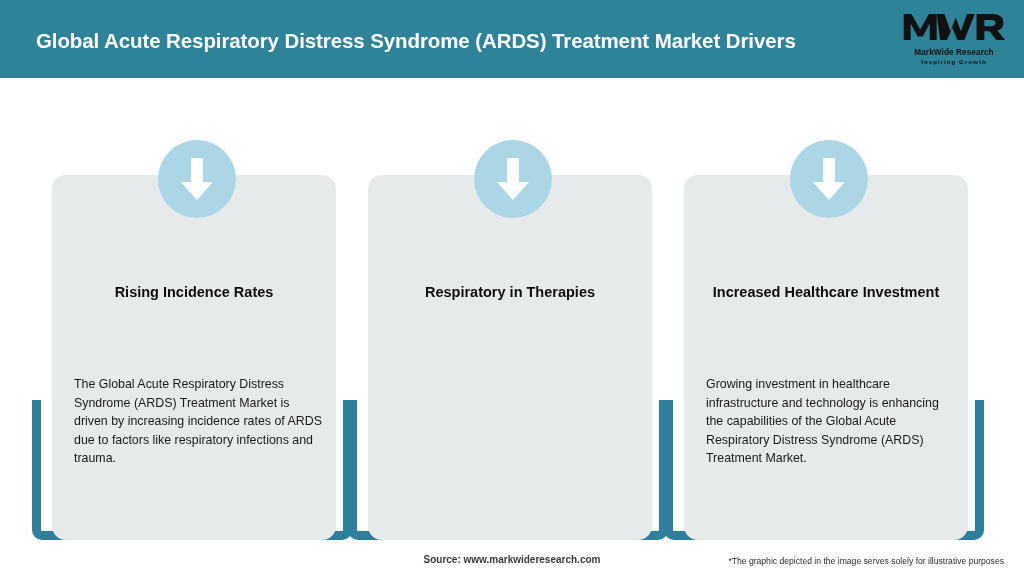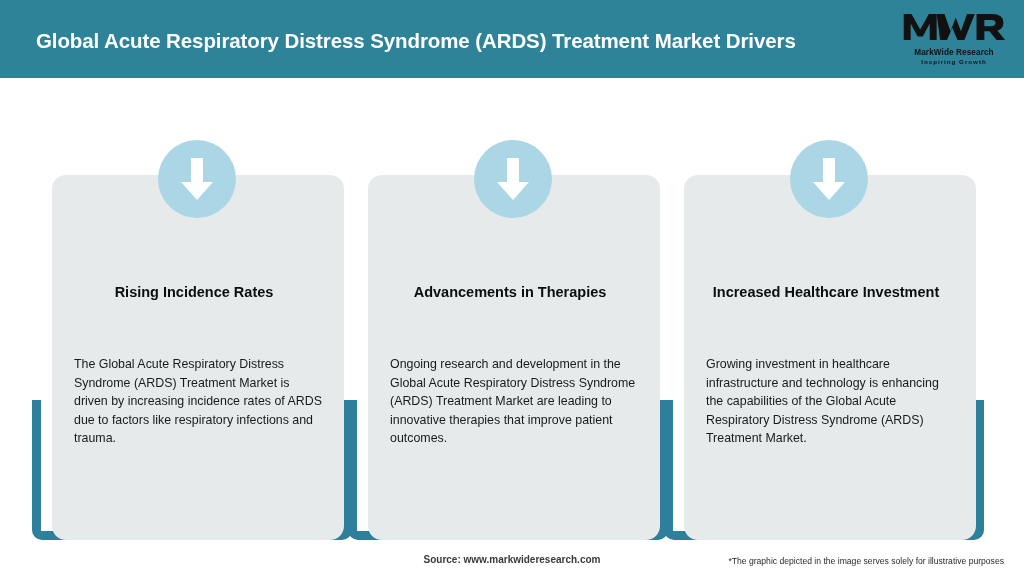--- a/index.html
+++ b/index.html
@@ -99,21 +99,20 @@
   }
 
   .card {
     position: absolute;
     left: 0;
     top: 35px;
     width: 284px;
     height: 365px;
     background: #E6EAEB;
     border-radius: 14px;
-    padding-left: 8px;
   }
 
   .card-icon-circle {
     position: absolute;
     left: 50%;
     top: 0px;
     width: 78px;
     height: 78px;
     margin-left: -39px;
     border-radius: 50%;
@@ -135,21 +134,21 @@
     text-align: center;
     font-size: 14.5px;
     font-weight: bold;
     color: #0d0d0d;
     line-height: 22px;
   }
 
   .card-body {
     position: absolute;
     left: 22px;
-    top: 180px;
+    top: 200px;
     width: 250px;
     font-size: 12.4px;
     color: #1a1a1a;
     line-height: 18.6px;
   }
 
   
   #footer-source {
     position: absolute;
     left: 0;
@@ -199,22 +198,21 @@
     <div class="card-icon-circle">
       <svg width="38" height="46" viewBox="0 0 38 46" xmlns="http://www.w3.org/2000/svg">
         <polygon fill="#FFFFFF" points="13,2 25,2 25,26 35,26 19,44 3,26 13,26"></polygon>
       </svg>
     </div>
   </div>
 
   <div class="card-wrap" id="card-wrap-1">
     <div class="card-bracket"></div>
     <div class="card">
-      <div class="card-title">Advancements in Therapies</div>
-      <div class="card-body">Ongoing research and development in the Global Acute Respiratory Distress Syndrome (ARDS) Treatment Market are leading to innovative therapies that improve patient outcomes.</div>
+      <div class="card-title">Respiratory in Therapies</div>
     </div>
     <div class="card-icon-circle">
       <svg width="38" height="46" viewBox="0 0 38 46" xmlns="http://www.w3.org/2000/svg">
         <polygon fill="#FFFFFF" points="13,2 25,2 25,26 35,26 19,44 3,26 13,26"></polygon>
       </svg>
     </div>
   </div>
 
   <div class="card-wrap" id="card-wrap-2">
     <div class="card-bracket"></div>

